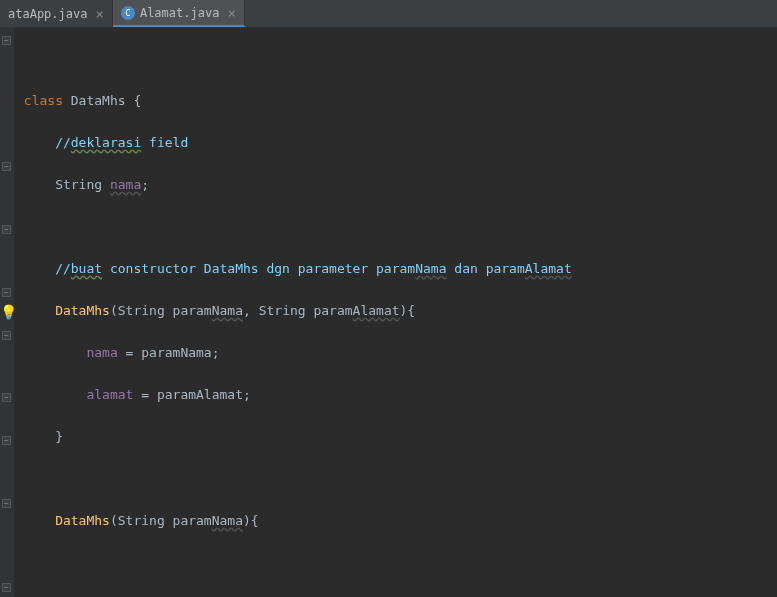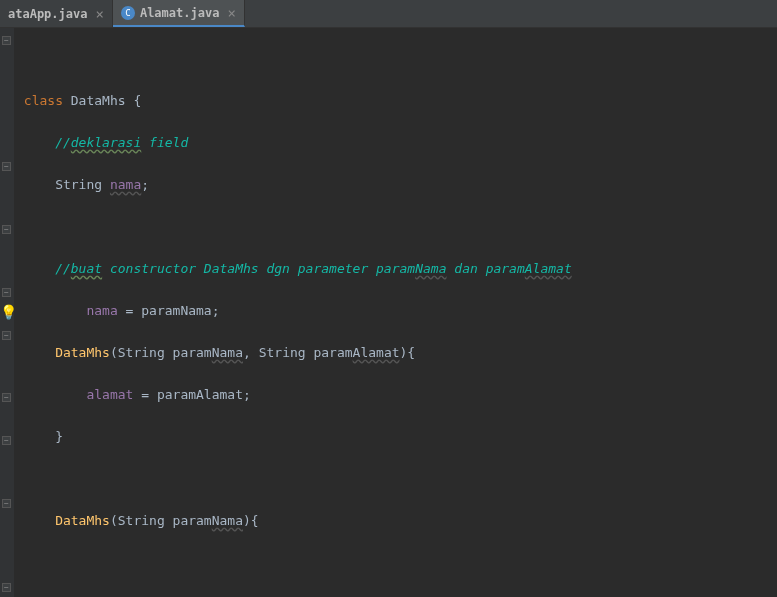--- a/index.html
+++ b/index.html
@@ -34,21 +34,21 @@
       width: 14px;
       height: 14px;
       border-radius: 50%;
       display: flex;
       align-items: center;
       justify-content: center;
       font-size: 9px;
       color: #2b2b2b;
     }
     .tab-icon.c { background: #4a88c7; color: #fff; }
-    .tab-name { color: #bbb; font-size: 12px; font-weight: bold; }
+    .tab-name { color: #bbb; font-size: 12px; }
     .tab-close { color: #888; font-size: 14px; margin-left: 3px; }
     .editor {
       display: flex;
       height: calc(100% - 28px);
     }
     .gutter {
       width: 14px;
       background: #313335;
       position: relative;
     }
@@ -73,21 +73,21 @@
       flex: 1;
       padding: 5px 0;
       line-height: 21px;
       white-space: pre;
       overflow: hidden;
       position: relative;
       margin-top: 36px;
     }
     .line { height: 21px; padding-left: 2px; }
     .kw { color: #cc7832; }
-    .com { color: #14b8a6; font-style: italic; }
+    .com { color: #7dd3fc; }
     .fld { color: #9876aa; }
     .wavy { text-decoration: underline wavy #555; text-underline-offset: 2px; }
     .typo { text-decoration: underline wavy #6a8759; text-underline-offset: 2px; }
     .met { color: #ffc66d; }
   </style>
 </head>
 <body>
 
 <div class="tabs">
   <div class="tab">
@@ -113,22 +113,22 @@
     <div class="fold" style="top:408px">−</div>
     <div class="fold" style="top:471px">−</div>
     <div class="fold" style="top:555px">−</div>
   </div>
   <div class="code">
 <div class="line"> <span class="kw">class</span> <span>DataMhs {</span></div>
 <div class="line">     <span class="com">//<span class="typo">deklarasi</span><span> field</span></span></div>
 <div class="line">     <span>String </span><span class="fld wavy">nama</span><span>;</span></div>
 <div class="line"></div>
 <div class="line">     <span class="com">//<span class="typo">buat</span><span> constructor DataMhs dgn parameter param</span><span class="wavy">Nama</span><span> dan param</span><span class="wavy">Alamat</span></span></div>
+<div class="line">     <span class="met">DataMhs</span><span>(String param</span><span class="wavy">Nama</span><span>, String param</span><span class="wavy">Alamat</span><span>){</span></div>
 <div class="line">         <span class="fld">nama</span><span> = paramNama;</span></div>
-<div class="line">     <span class="met">DataMhs</span><span>(String param</span><span class="wavy">Nama</span><span>, String param</span><span class="wavy">Alamat</span><span>){</span></div>
 <div class="line">         <span class="fld">alamat</span><span> = paramAlamat;</span></div>
 <div class="line">     <span>}</span></div>
 <div class="line"></div>
 <div class="line">     <span class="met">DataMhs</span><span>(String param</span><span class="wavy">Nama</span><span>){</span></div>
 
 
 
 
 
 

